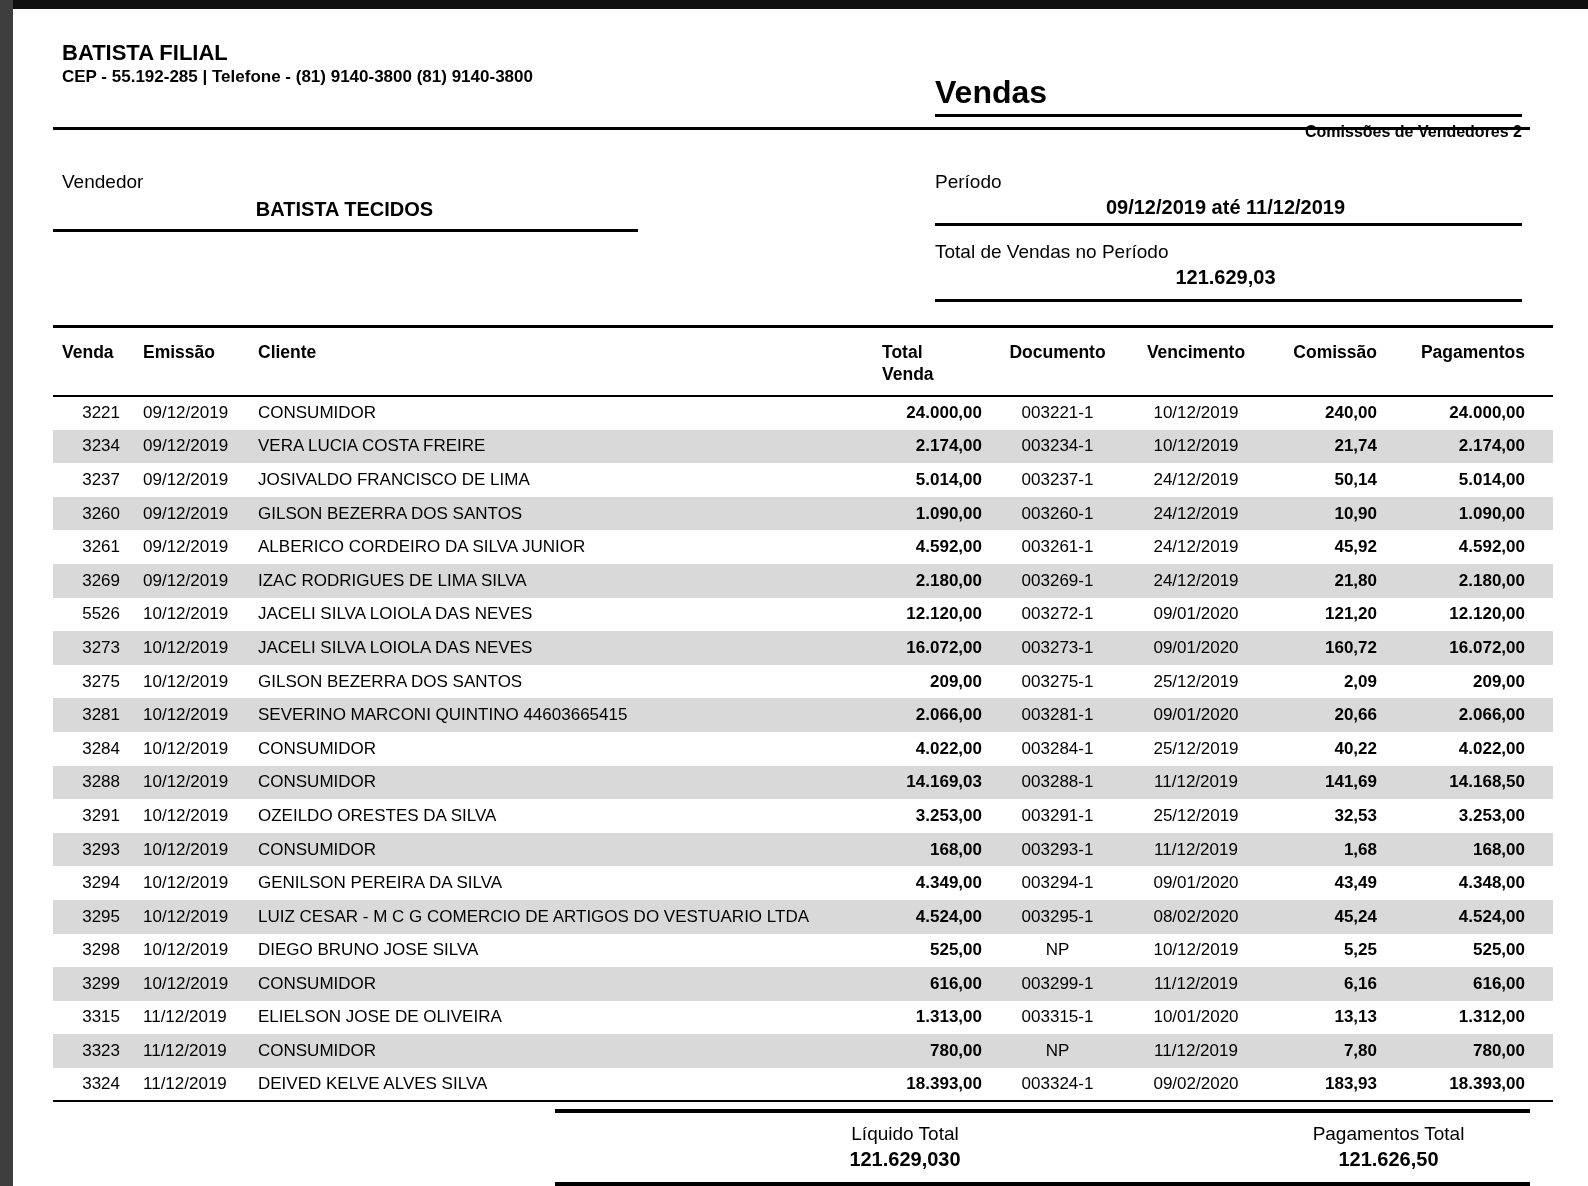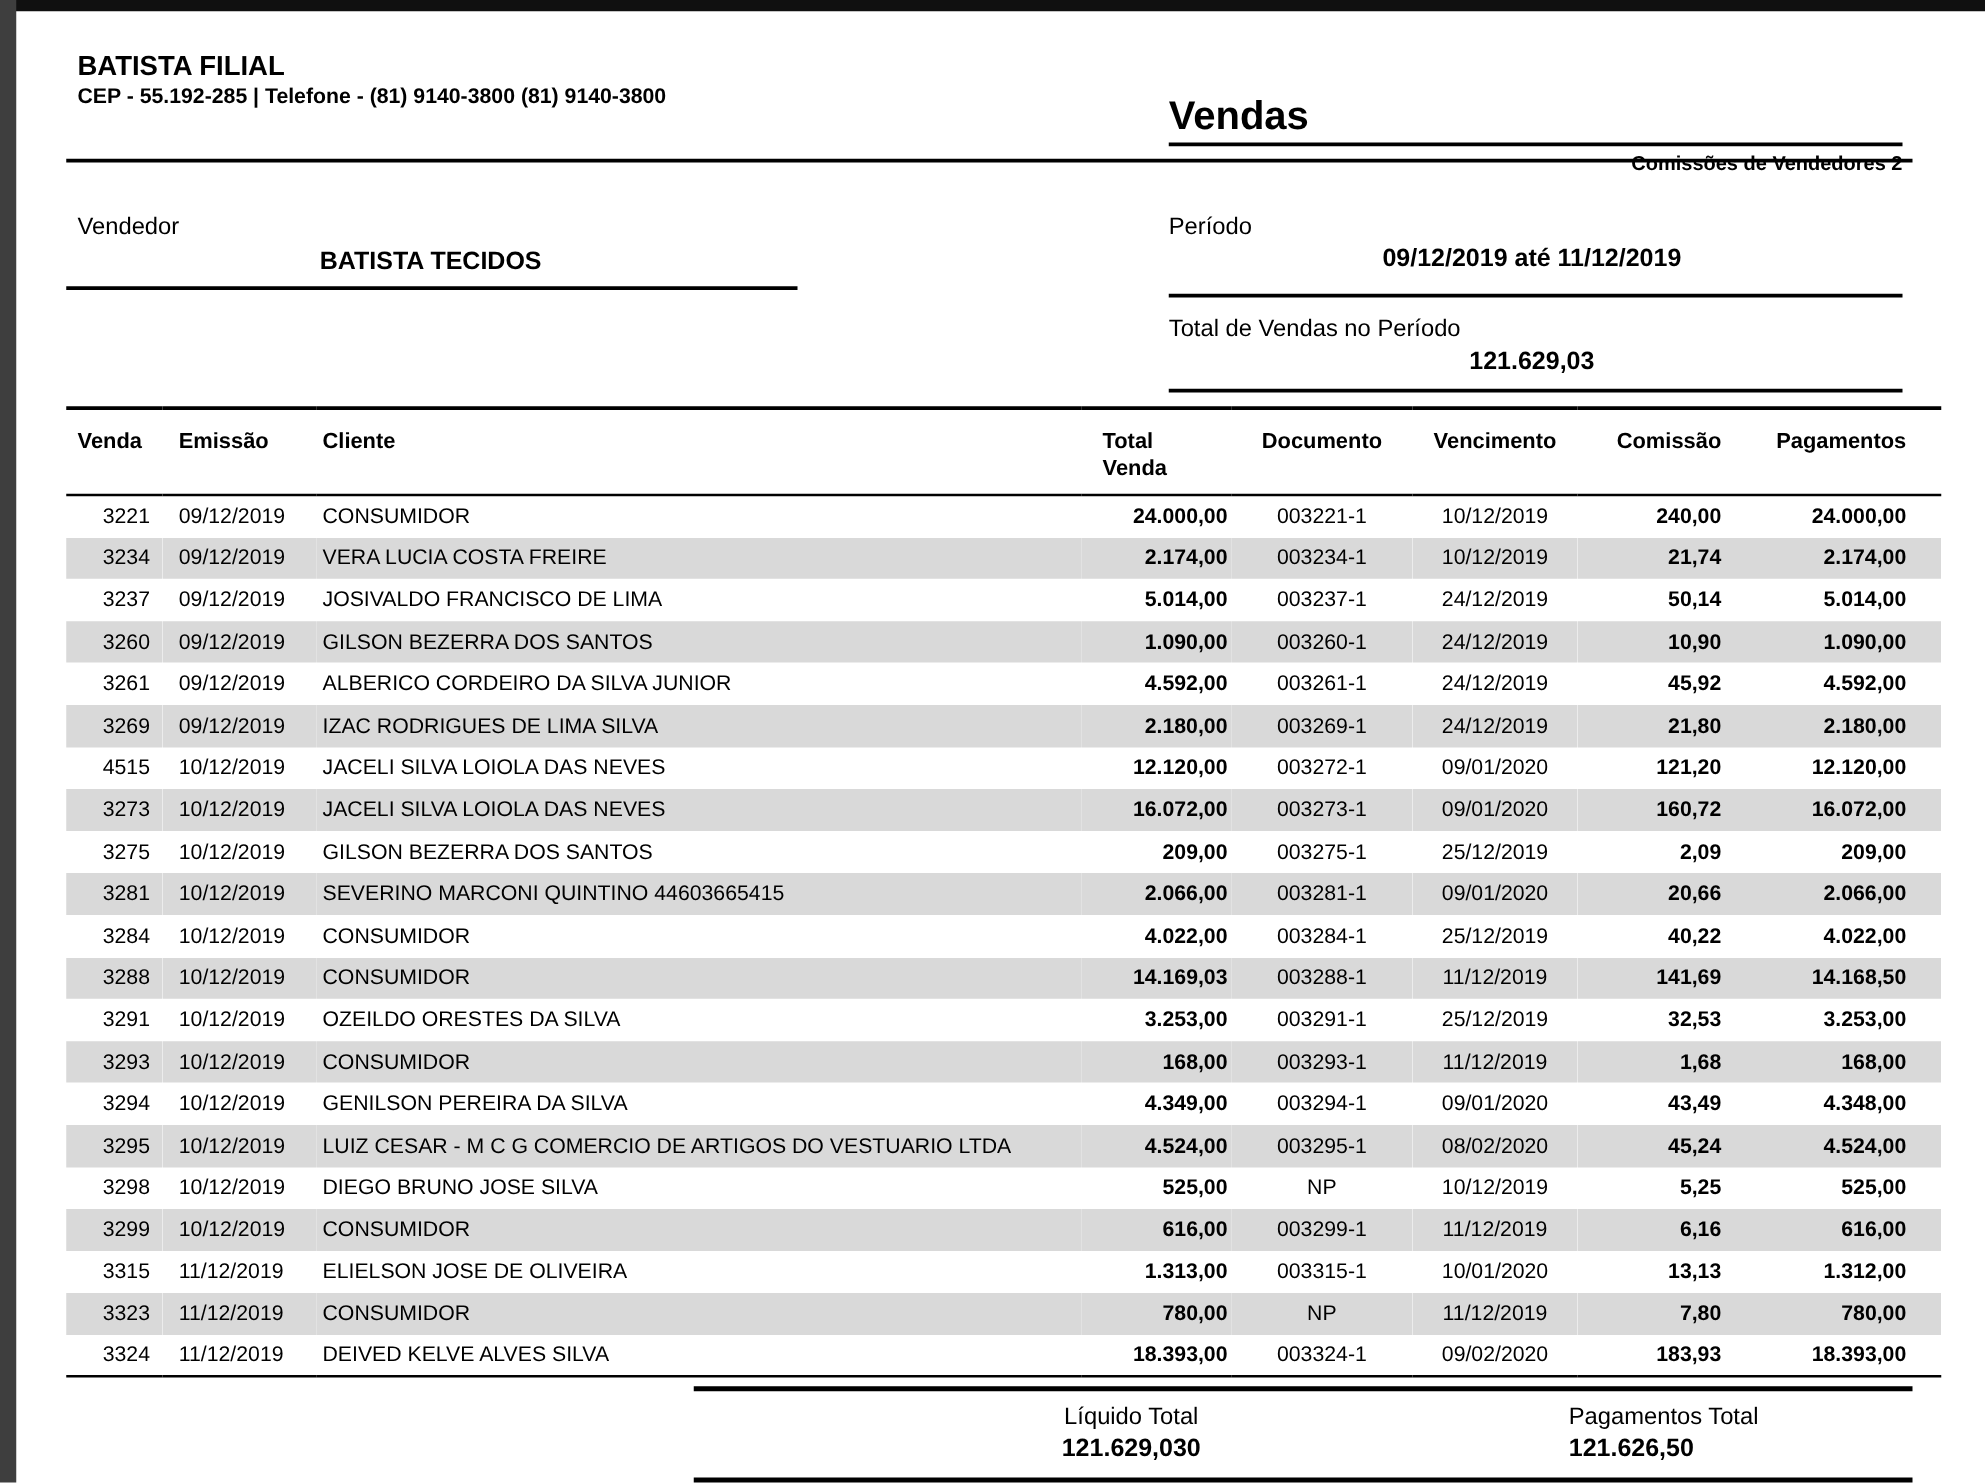--- a/index.html
+++ b/index.html
@@ -32,21 +32,21 @@
   .report-subtitle{font-size:16px;font-weight:bold;text-align:right;padding-top:6px;}
   .header-rule{position:absolute;left:0;top:127px;width:1477px;border-top:3px solid var(--ink);}
 
   
   .label{font-size:19px;line-height:24px;}
   .filter-value{font-size:20px;font-weight:bold;text-align:center;}
   .vendedor-block{position:absolute;left:0;top:170px;width:585px;}
   .vendedor-block .label{padding-left:9px;}
   .vendedor-value{border-bottom:3px solid var(--ink);padding:4px 2px 8px 0;}
   .periodo-block{position:absolute;left:882px;top:170px;width:587px;}
-  .periodo-value{border-bottom:3px solid var(--ink);padding:2px 6px 16px 0;}
+  .periodo-value{border-bottom:3px solid var(--ink);padding:2px 6px 4px 0;}
   .total-periodo-label{padding-top:14px;}
   .total-periodo-value{border-bottom:3px solid var(--ink);padding:2px 6px 10px 0;}
 
   
   table.sales{
     position:absolute;left:0;top:325px;width:1500px;
     border-collapse:collapse;table-layout:fixed;
     border-top:3px solid var(--ink);
     border-bottom:2px solid var(--ink);
   }
@@ -72,21 +72,21 @@
 
   
   .totals{
     position:absolute;left:502px;top:1109px;width:975px;
     border-top:4px solid var(--ink);
     border-bottom:4px solid var(--ink);
     display:flex;
     padding:8px 0 10px 0;
   }
   .totals .liquido{width:700px;text-align:center;}
-  .totals .pagamentos{flex:1;text-align:left;padding-right:8px;}
+  .totals .pagamentos{flex:1;text-align:center;padding-right:8px;}
   .totals .t-label{font-size:19px;line-height:25px;}
   .totals .t-value{font-size:20px;font-weight:bold;line-height:26px;}
 </style>
 </head>
 <body>
 
 <div class="frame-top"></div>
 <div class="frame-left"></div>
 
 <div class="page">
@@ -184,21 +184,21 @@
           <td class="col-venda">3269</td>
           <td class="col-emissao">09/12/2019</td>
           <td class="col-cliente">IZAC RODRIGUES DE LIMA SILVA</td>
           <td class="col-total">2.180,00</td>
           <td class="col-documento">003269-1</td>
           <td class="col-vencimento">24/12/2019</td>
           <td class="col-comissao">21,80</td>
           <td class="col-pagamentos">2.180,00</td>
         </tr>
         <tr>
-          <td class="col-venda">4515</td>
+          <td class="col-venda">5526</td>
           <td class="col-emissao">10/12/2019</td>
           <td class="col-cliente">JACELI SILVA LOIOLA DAS NEVES</td>
           <td class="col-total">12.120,00</td>
           <td class="col-documento">003272-1</td>
           <td class="col-vencimento">09/01/2020</td>
           <td class="col-comissao">121,20</td>
           <td class="col-pagamentos">12.120,00</td>
         </tr>
         <tr>
           <td class="col-venda">3273</td>

